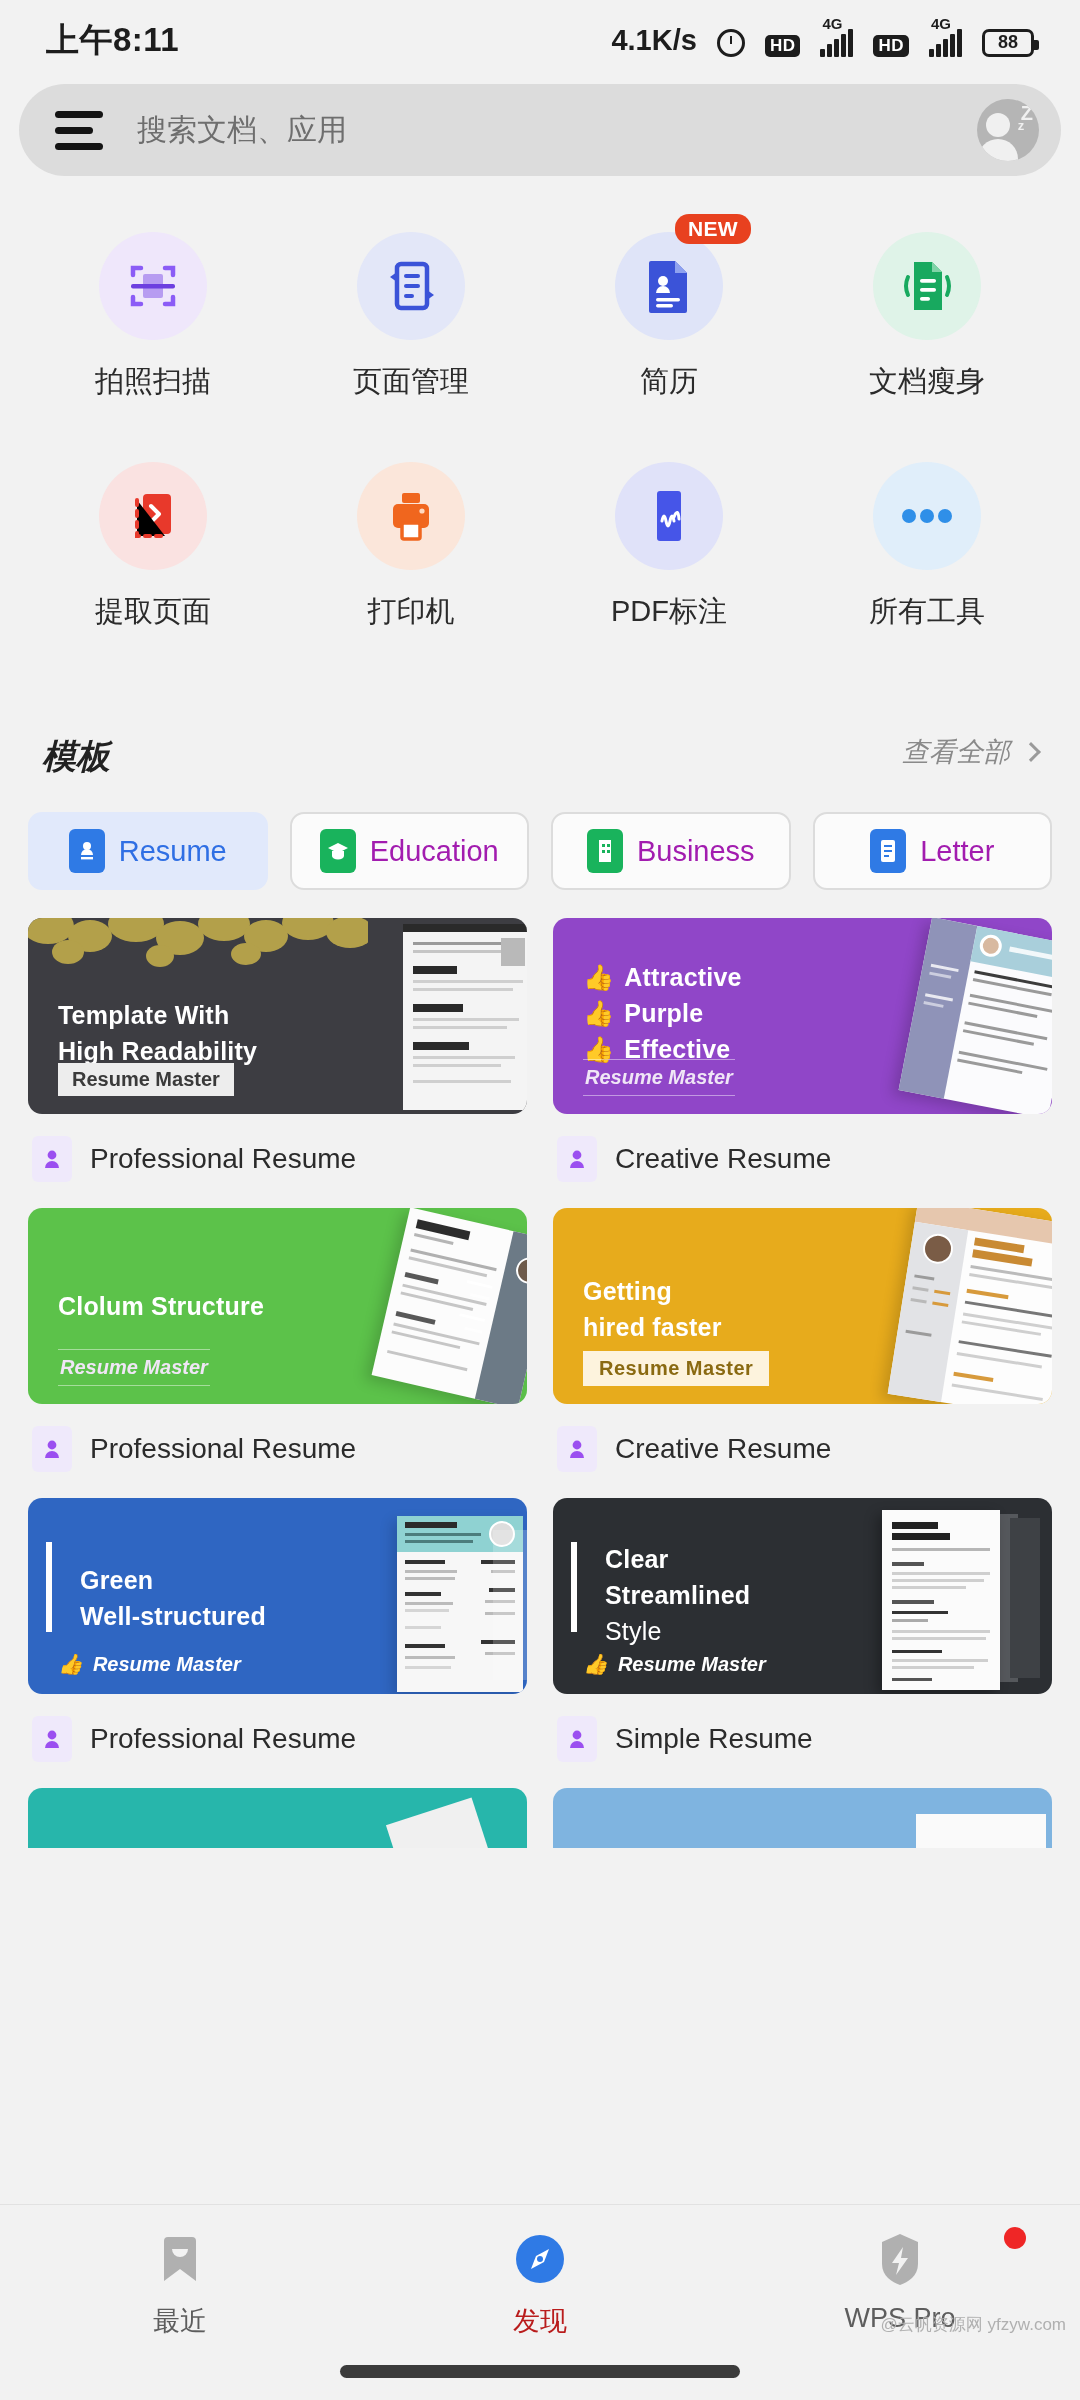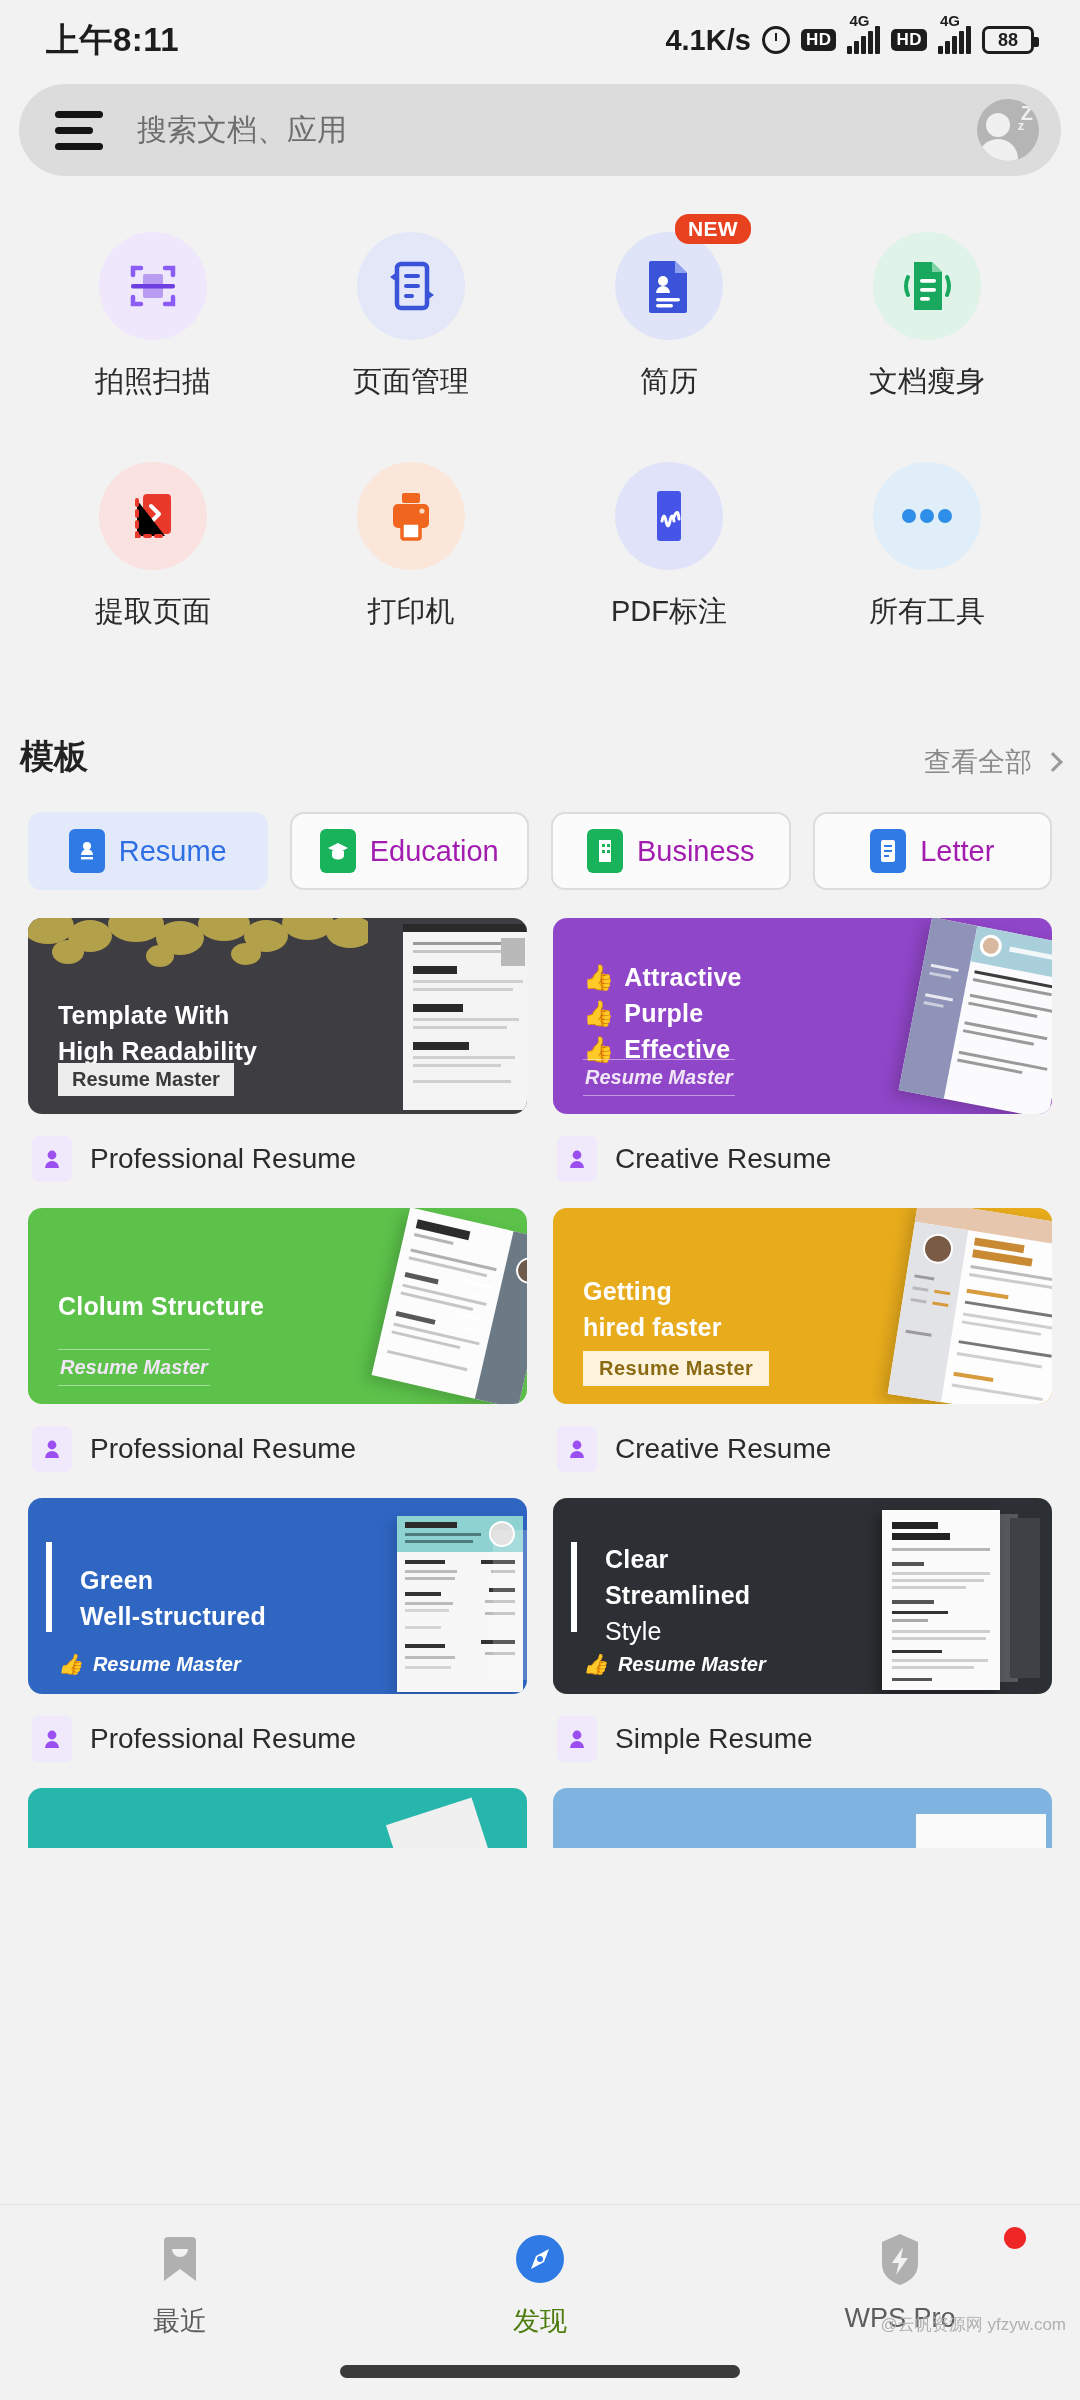--- a/index.html
+++ b/index.html
@@ -9,21 +9,21 @@
     background:#f2f2f2;
     position:relative;
     overflow:hidden;
   }
   
   .statusbar{
     height:80px; display:flex; align-items:center;
     justify-content:space-between; padding:0 46px;
   }
   .sb-time{ font-size:33px; font-weight:700; color:#1d1d1d; letter-spacing:.5px;}
-  .sb-right{ display:flex; align-items:center; gap:11px; }
+  .sb-right{ display:flex; align-items:flex-end; gap:20px; }
   .sb-speed{ font-size:29px; font-weight:700; color:#1d1d1d; }
   .ic-alarm{ width:28px;height:28px;border:3px solid #1d1d1d;border-radius:50%;position:relative;}
   .ic-alarm::after{content:"";position:absolute;width:2px;height:8px;background:#1d1d1d;left:10px;top:4px;}
   .ic-hd{ font-size:17px;font-weight:700;color:#fff;background:#1d1d1d;border-radius:5px;padding:1px 5px;letter-spacing:.5px;}
   .sig{ display:flex; align-items:flex-end; gap:2px; position:relative; padding-top:0;}
   .sig .g{ font-size:15px;font-weight:700;color:#1d1d1d;position:absolute;top:-14px;left:2px;}
   .sig i{ display:block; width:5px; background:#1d1d1d; border-radius:1px;}
   .sig i:nth-child(2){height:8px}.sig i:nth-child(3){height:13px}
   .sig i:nth-child(4){height:18px}.sig i:nth-child(5){height:23px}.sig i:nth-child(6){height:28px}
   .batt{ width:52px;height:28px;border:3px solid #1d1d1d;border-radius:7px;display:flex;align-items:center;justify-content:center;position:relative;}
@@ -53,21 +53,21 @@
   .tool-ic{ width:108px;height:108px;border-radius:50%;display:flex;align-items:center;justify-content:center;}
   .tool-lb{ margin-top:22px; font-size:29px; color:#2b2b2b; }
   .badge-new{
     position:absolute; top:-18px; left:50%; margin-left:6px;
     background:#e8411f; color:#fff; font-size:21px; font-weight:700;
     padding:3px 13px; border-radius:14px; letter-spacing:.3px;
   }
   .tool-row + .tool-row{ margin-top:60px; }
 
   
-  .sect{ display:flex; align-items:flex-end; justify-content:space-between; padding:96px 20px 0; }
+  .sect{ display:flex; align-items:flex-start; justify-content:space-between; padding:96px 42px 0;font-style:italic; }
   .sect h2{ font-size:34px; color:#222; font-weight:700; }
   .sect .more{ display:flex; align-items:center; gap:14px; font-size:27px; color:#8a8a8a; }
   .chev{ width:14px;height:14px;border-right:3px solid #9a9a9a;border-bottom:3px solid #9a9a9a;transform:rotate(-45deg);}
 
   
   .chips{ display:flex; gap:22px; padding:32px 28px 0; }
   .chip{
     flex:1; height:78px; border-radius:14px; border:2px solid #dcdcdc;
     background:#fbfbfb; display:flex; align-items:center; justify-content:center; gap:14px;
   }
@@ -99,21 +99,21 @@
   .leaves{ position:absolute; top:-8px; left:0; right:0; height:66px; z-index:1; }
 
   
   .navbar{
     position:absolute; left:0; right:0; bottom:0; height:196px;
     background:#f2f2f2; border-top:1px solid #e2e2e2;
     display:flex; align-items:flex-start; padding-top:26px;
   }
   .nav{ flex:1; display:flex; flex-direction:column; align-items:center; gap:16px; position:relative;}
   .nav-lb{ font-size:27px; color:#5d5d5d; }
-  .nav.active .nav-lb{ color:#4d7c0f; }
+  .nav.active .nav-lb{ color:#b91c1c; }
   .dot-red{ position:absolute; width:22px;height:22px;border-radius:50%;background:#ef2626; top:-4px; right:54px;}
   .homebar{ position:absolute; bottom:22px; left:50%; transform:translateX(-50%); width:400px;height:13px;border-radius:7px;background:#3b3b3b;}
   .wm{ position:absolute; right:14px; bottom:64px; font-size:17px; color:#b0b0b0; }
 </style>
 </head>
 <body>
 
 <div class="statusbar">
   <div class="sb-time">上午8:11</div>
   <div class="sb-right">

